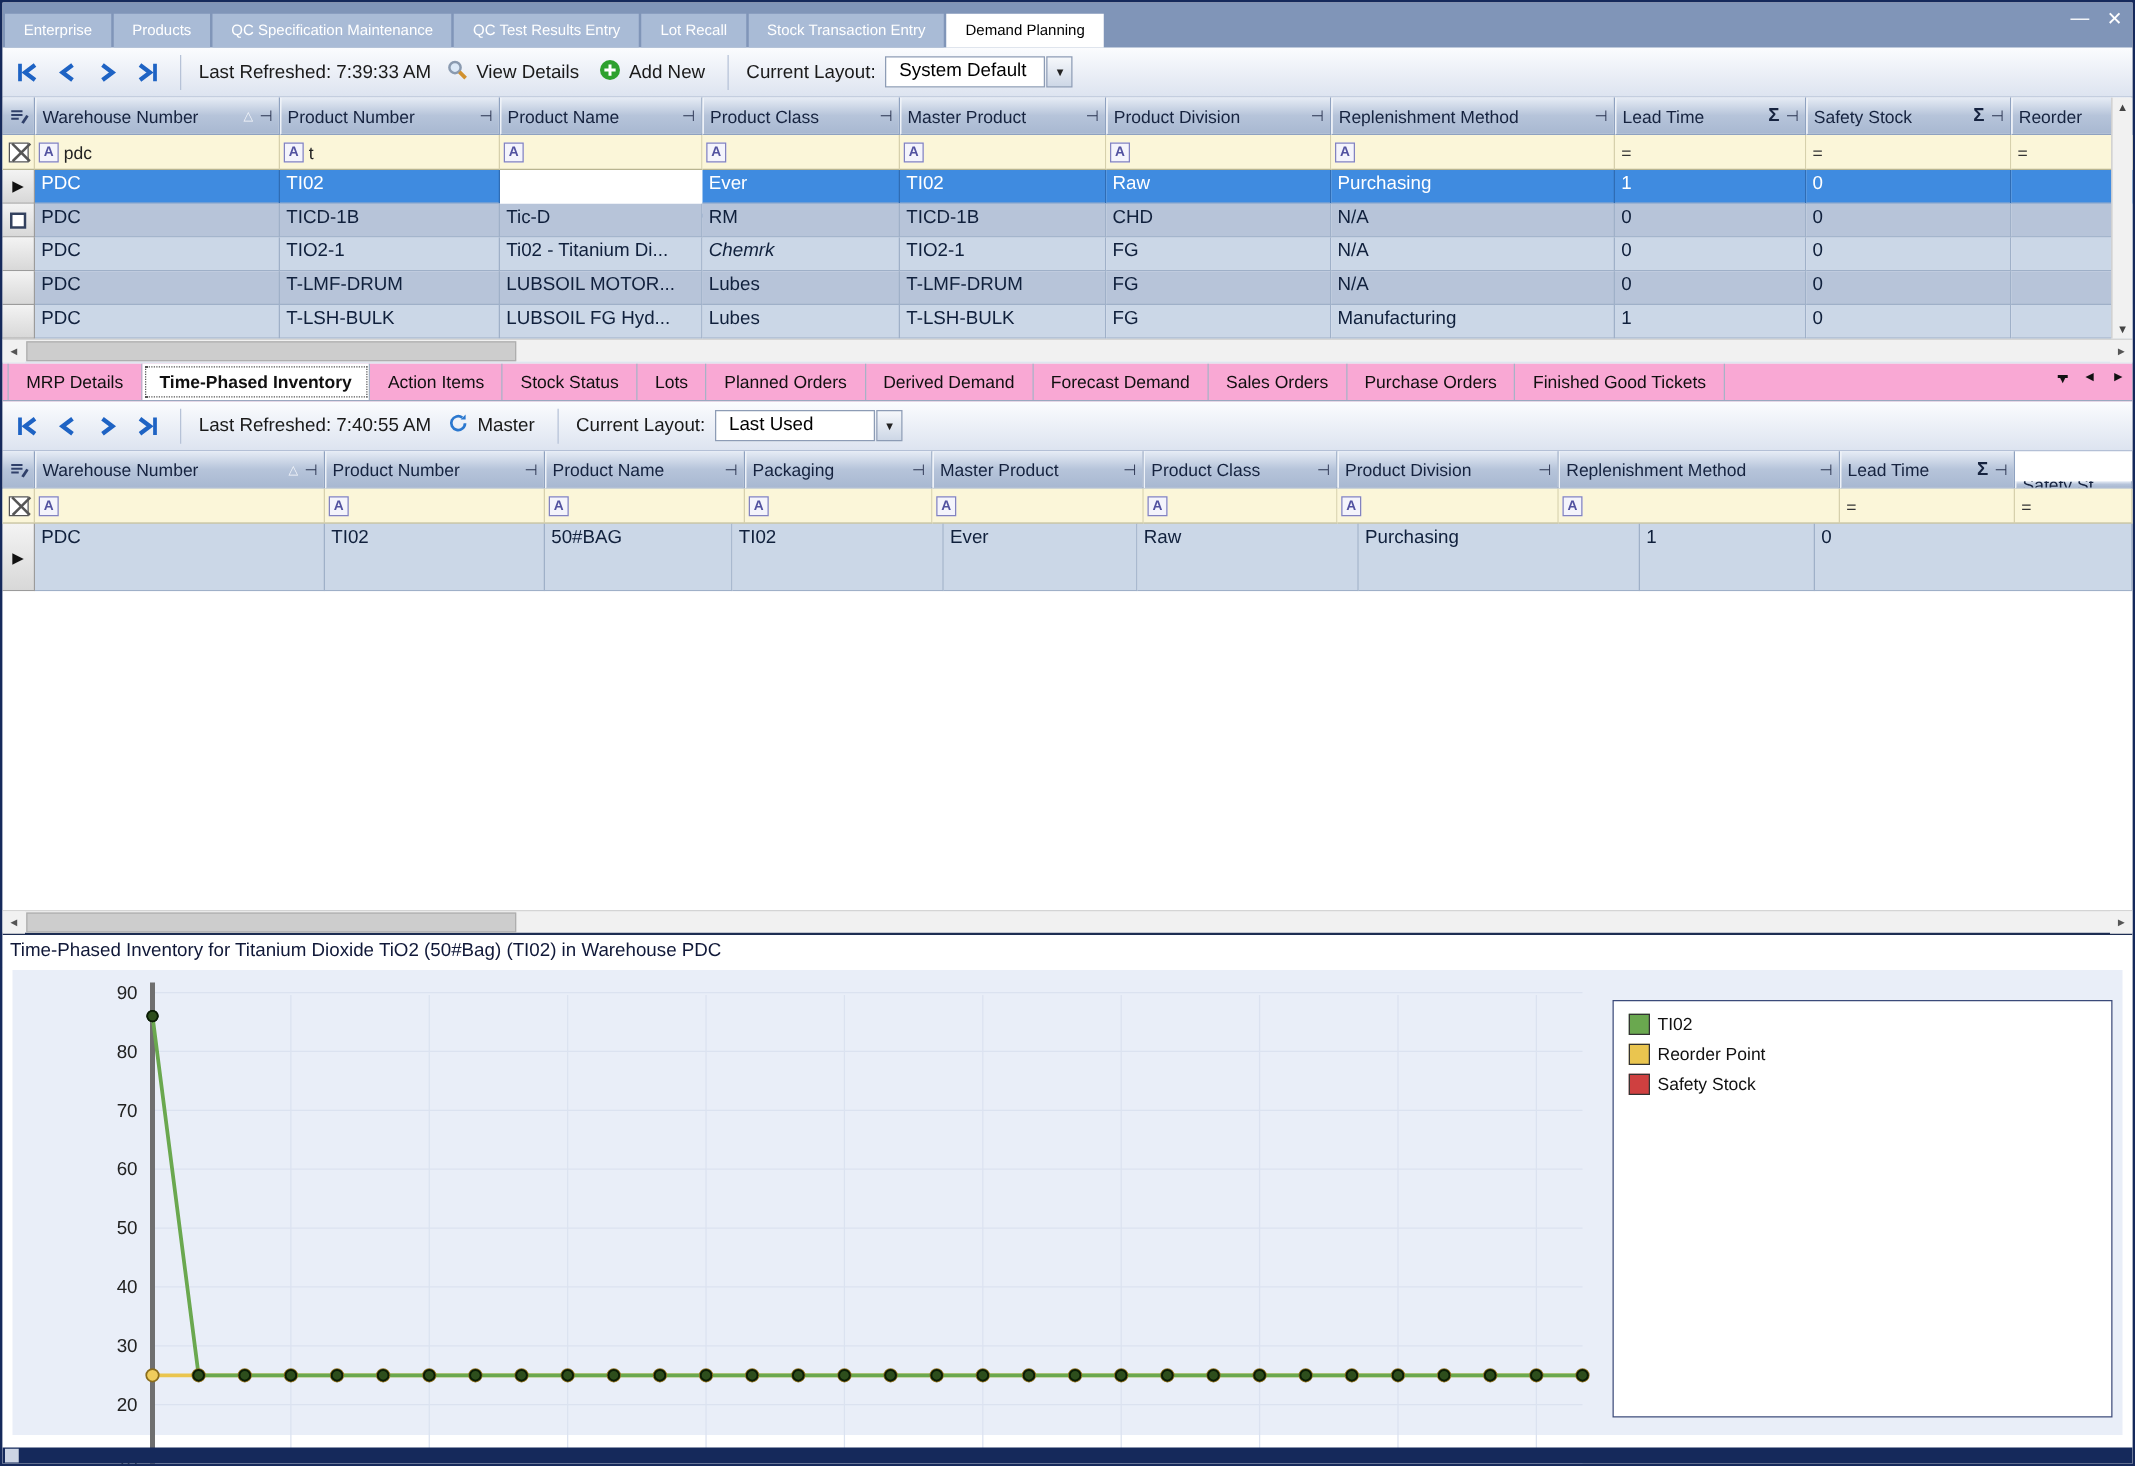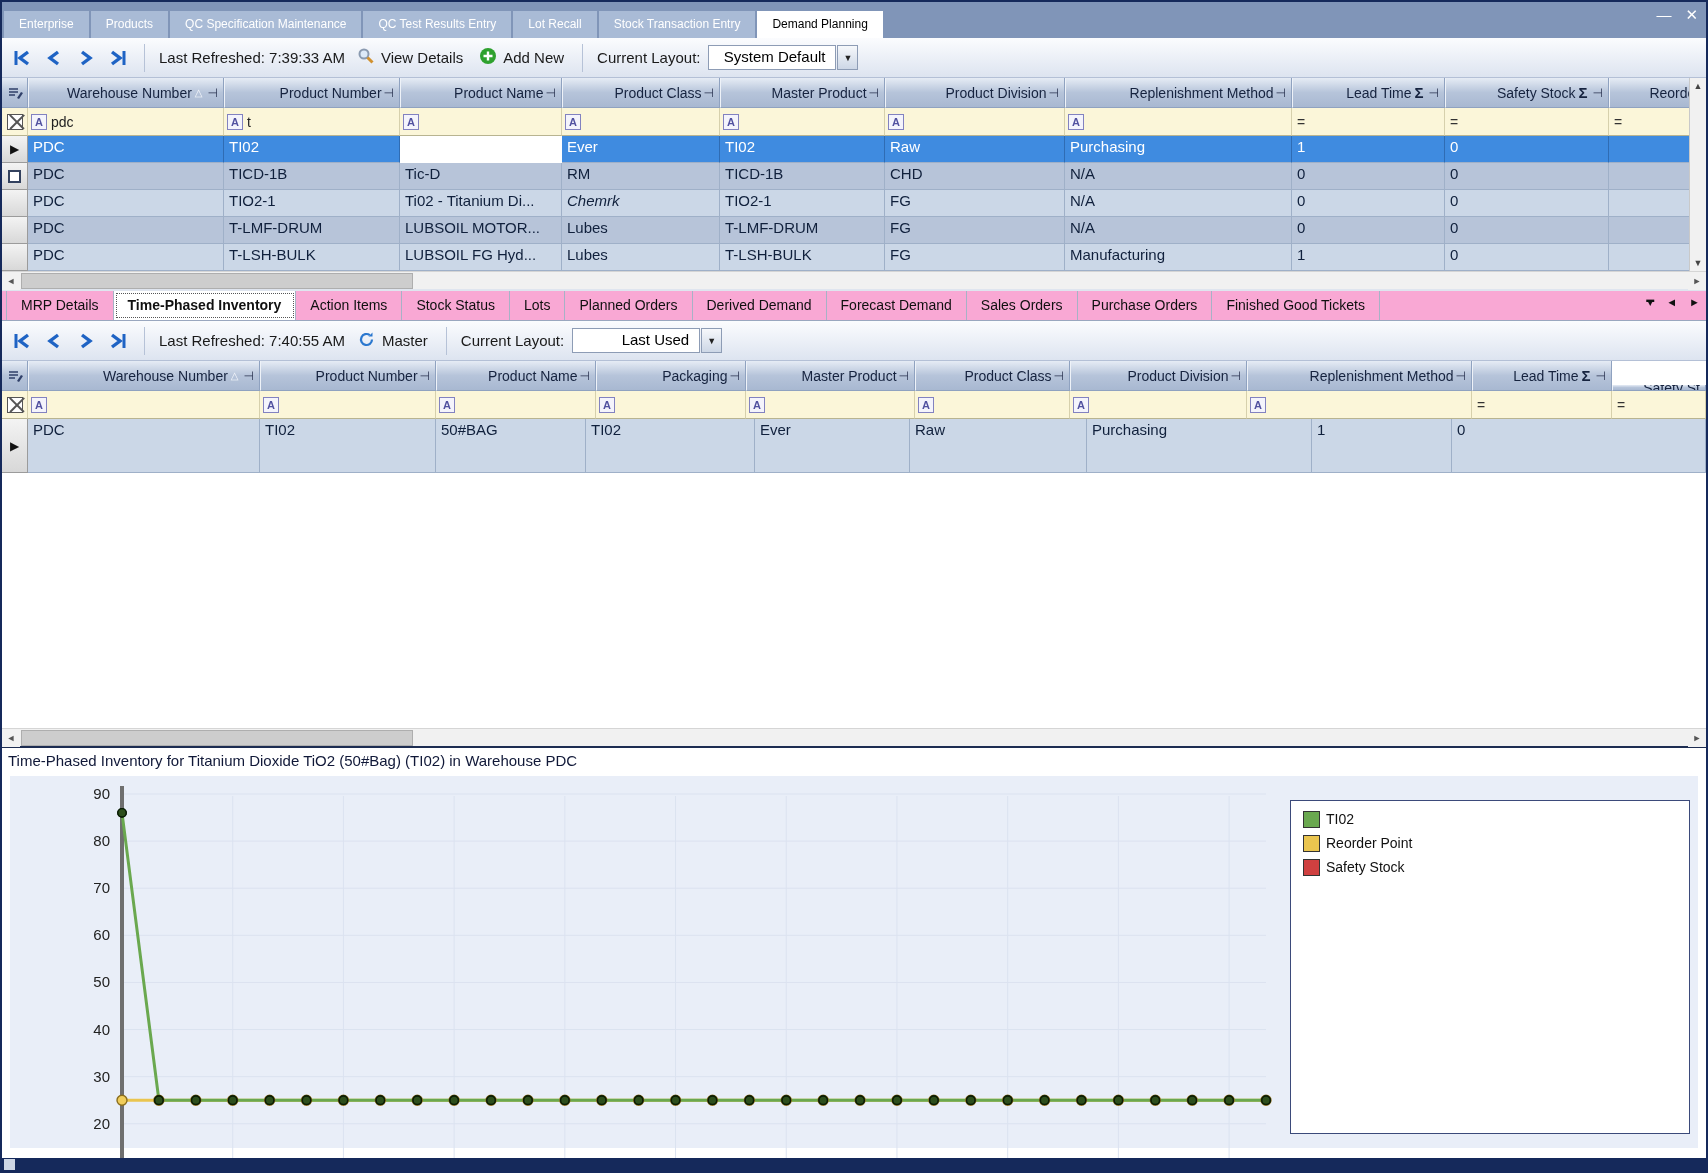--- a/index.html
+++ b/index.html
@@ -12,28 +12,28 @@
   .main-tab.active { background:#fff; color:#000; }
   .win-controls { position:absolute; right:8px; top:4px; display:flex; gap:14px; color:#fff; font-size:15px; }
   .win-controls span { cursor:default; }
 
   
   .toolbar { height:40px; background:linear-gradient(#fbfcfe,#dde4f0); border-bottom:1px solid #b4c0d6; display:flex; align-items:center; padding:0 8px; gap:8px; flex:none; }
   .tb-sep { width:1px; height:28px; background:#b6c2d7; margin:0 6px; }
   .nav-ic { width:24px; height:22px; display:flex; align-items:center; justify-content:center; }
   .tb-label { font-size:15px; color:#1a1a1a; white-space:nowrap; }
   .tb-btn { display:flex; align-items:center; gap:6px; font-size:15px; color:#1a1a1a; padding:2px 4px; }
-  .combo { display:flex; align-items:center; height:25px;text-align:right; }
+  .combo { display:flex; align-items:center; height:25px; }
   .combo-text { border:1px solid #8d9cb5; background:#fff; font-size:15px; padding:2px 10px 3px 10px; min-width:128px; height:25px; }
   .combo-btn { width:21px; height:25px; margin-left:1px; background:linear-gradient(#f6f8fb,#cdd7e6); border:1px solid #8d9cb5; display:flex; align-items:center; justify-content:center; font-size:9px; color:#222; }
 
   
   .grid { position:relative; flex:none; }
   .g-head,.g-filter,.g-row { display:flex; width:100%; }
-  .g-head { height:30px;text-align:right; }
+  .g-head { height:30px; }
   .g-corner { width:26px; flex:none; background:linear-gradient(#e6ecf5,#b6c4da 50%,#a8b8d1); border-right:1px solid #8fa2c0; border-bottom:1px solid #8fa2c0; display:flex; align-items:center; justify-content:center; }
   .g-hcell { background:linear-gradient(#e6ecf5,#b6c4da 50%,#a8b8d1); border-right:1px solid #8fa2c0; border-left:1px solid #eef2f8; border-bottom:1px solid #8fa2c0; color:#16233f; font-size:14px; display:flex; align-items:center; padding:0 5px; white-space:nowrap; overflow:hidden; flex:none; }
   .g-hlab { flex:1; overflow:hidden; }
   .sort-glyph { color:#f5f7fb; font-size:10px; margin:0 3px; }
   .sum-glyph { font-size:15px; font-weight:bold; margin:0 3px; color:#16233f; }
   .pin-icon { font-size:12px; color:#2a3350; margin-left:2px; }
   .g-filter { height:28px; background:#fbf6d9; }
   .f-cell { background:#fbf6d9; border-right:1px solid #d6d0ac; border-bottom:1px solid #b8b491; display:flex; align-items:center; padding:0 3px; gap:4px; font-size:14px; color:#222; flex:none; overflow:hidden; }
   .f-corner { width:26px; flex:none; background:#fbf6d9; border-right:1px solid #d6d0ac; border-bottom:1px solid #b8b491; display:flex; align-items:center; justify-content:center; }
   .a-box { width:16px; height:16px; border:1px solid #8282c0; background:#f4f4fc; color:#5252a0; font-size:11px; font-weight:bold; display:flex; align-items:center; justify-content:center; flex:none; }

